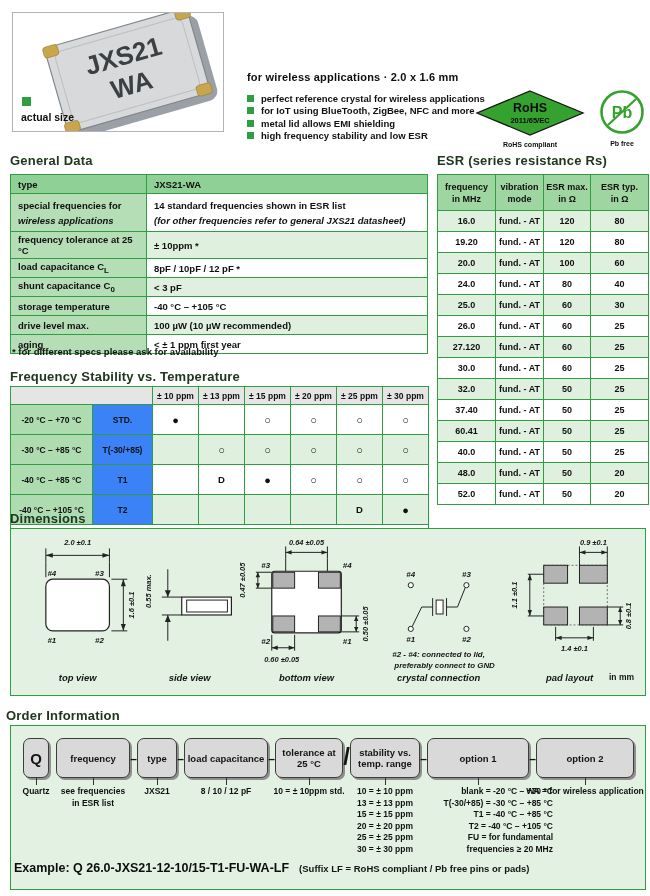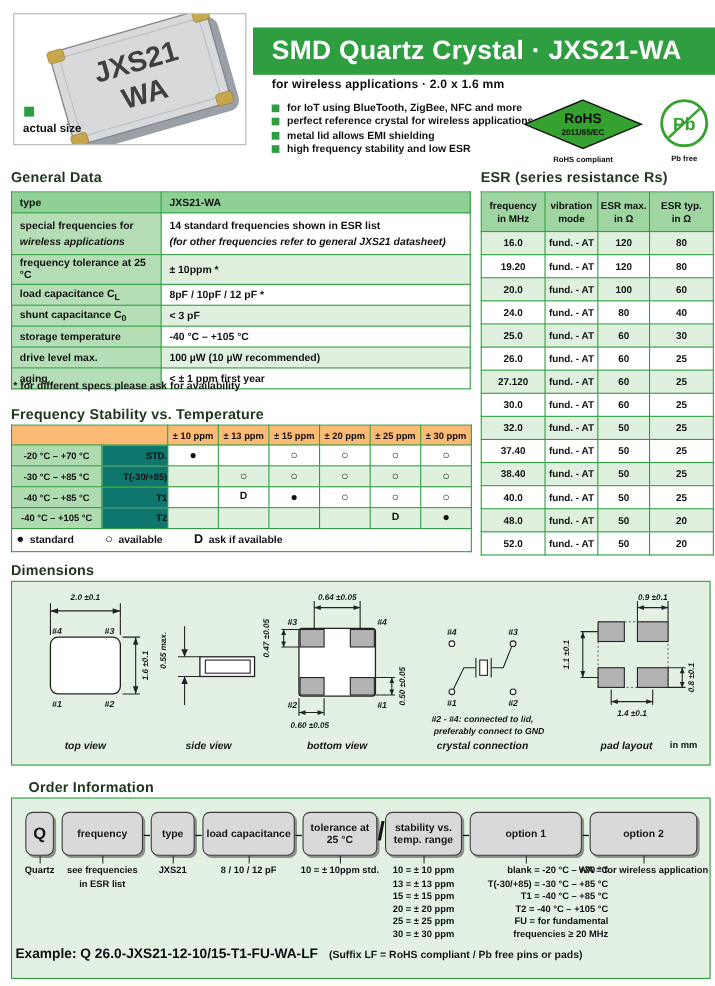--- a/index.html
+++ b/index.html
@@ -23,21 +23,21 @@
   .rohs-wrap { left:474px; top:90px; width:112px; text-align:center; }
   .pb-wrap   { left:597px; top:89px; width:50px;  text-align:center; }
   .logo-cap  { font-size:7px; font-weight:bold; margin-top:1px; color:#101010; }
 
   
   .sec-h { font-size:13px; font-weight:bold; color:#20371e; letter-spacing:.2px; }
   #general-heading { left:10px; top:153px; }
   #esr-heading { left:437px; top:153px; }
   #stability-heading { left:10px; top:369px; }
   #dim-heading { left:10px; top:511px; }
-  #order-heading { left:26px; top:708px; }
+  #order-heading { left:6px; top:708px; }
 
   
   table { border-collapse:collapse; table-layout:fixed; }
   td,th { border:1px solid #2f9e41; font-weight:bold; color:#101010; }
 
   #general-table { left:10px; top:174px; width:418px; }
   #general-table td { font-size:9.5px; padding:2px 7px; vertical-align:middle; }
   .gd-label { width:136px; background:#b5deb6; text-align:left; }
   .gd-value { background:#ffffff; }
   tr.gd-light .gd-value { background:#dff0df; }
@@ -48,24 +48,24 @@
   #general-footnote { left:12px; top:346px; font-size:9.5px; font-weight:bold; }
 
   #esr-table { left:437px; top:174px; width:211px; }
   #esr-table th { background:#9ed5a1; font-size:9px; height:36px; text-align:center; line-height:12px; }
   #esr-table td { font-size:9px; height:21px; text-align:center; }
   #esr-table tbody tr:nth-child(odd) td { background:#dff0df; }
   #esr-table tbody tr:nth-child(even) td { background:#ffffff; }
 
   #stability-table { left:10px; top:386px; width:418px; }
   #stability-table th { font-size:8.5px; }
-  #stability-table thead th { background:#fdba74; height:18px; text-align:center; }
+  #stability-table thead th { background:#e5e5e5; height:18px; text-align:center; }
   .st-range { width:82px; background:#aedbb0; text-align:center; }
-  .st-code  { width:60px; background:#0f766e; text-align:right; }
-  #stability-table tbody tr { height:19px; }
+  .st-code  { width:60px; background:#3b82f6; text-align:center; }
+  #stability-table tbody tr { height:30px; }
   #stability-table td.st-cell { text-align:center; background:#fff; font-size:11px; line-height:10px; }
   #stability-table tbody tr:nth-child(even) td.st-cell { background:#dff0df; }
   .st-d { font-size:9.5px !important; font-weight:bold; }
   .legend-cell { background:#fff !important; font-size:9.5px; padding:4px 4px; }
   .legend-item { margin-right:26px; }
   .legend-sym { font-size:11.5px; margin-right:5px; }
 
   
   #dim-panel { left:10px; top:528px; width:636px; height:168px; background:#e3f1e3; border:1px solid #2f9e41; }
   .dim-row { display:flex; justify-content:space-between; padding:6px 8px 0 10px;font-style:italic; }
@@ -113,34 +113,31 @@
         <rect x="-74" y="36" width="15" height="11" rx="3" fill="#c7a64e" stroke="#9c7c2e" stroke-width="0.6"></rect>
         <rect x="63" y="36" width="15" height="11" rx="3" fill="#c7a64e" stroke="#9c7c2e" stroke-width="0.6"></rect>
         <text x="2" y="-4" text-anchor="middle" font-size="26" font-weight="bold" fill="#3c4043">JXS21</text>
         <text x="2" y="26" text-anchor="middle" font-size="26" font-weight="bold" fill="#3c4043">WA</text>
       </g>
     </svg>
     <div class="actual-sq"></div>
     <div class="actual-cap">actual size</div>
   </div>
 
-  <div class="abs banner">
-    <div class="banner-title">SMD Quartz Crystal · JXS21-WA</div>
-  </div>
 
   <div class="abs subtitle">for wireless applications · 2.0 x 1.6 mm</div>
 
   <div class="abs bullets">
     <div class="bullet">
       <span class="bullet-sq"></span>
-      <span class="bullet-txt">for IoT using BlueTooth, ZigBee, NFC and more</span>
+      <span class="bullet-txt">perfect reference crystal for wireless applications</span>
     </div>
     <div class="bullet">
       <span class="bullet-sq"></span>
-      <span class="bullet-txt">perfect reference crystal for wireless applications</span>
+      <span class="bullet-txt">for IoT using BlueTooth, ZigBee, NFC and more</span>
     </div>
     <div class="bullet">
       <span class="bullet-sq"></span>
       <span class="bullet-txt">metal lid allows EMI shielding</span>
     </div>
     <div class="bullet">
       <span class="bullet-sq"></span>
       <span class="bullet-txt">high frequency stability and low ESR</span>
     </div>
   </div>
@@ -293,21 +290,21 @@
           <td>50</td>
           <td>25</td>
         </tr>
       <tr>
           <td>37.40</td>
           <td>fund. - AT</td>
           <td>50</td>
           <td>25</td>
         </tr>
       <tr>
-          <td>38.40</td>
+          <td>60.41</td>
           <td>fund. - AT</td>
           <td>50</td>
           <td>25</td>
         </tr>
       <tr>
           <td>40.0</td>
           <td>fund. - AT</td>
           <td>50</td>
           <td>25</td>
         </tr>

